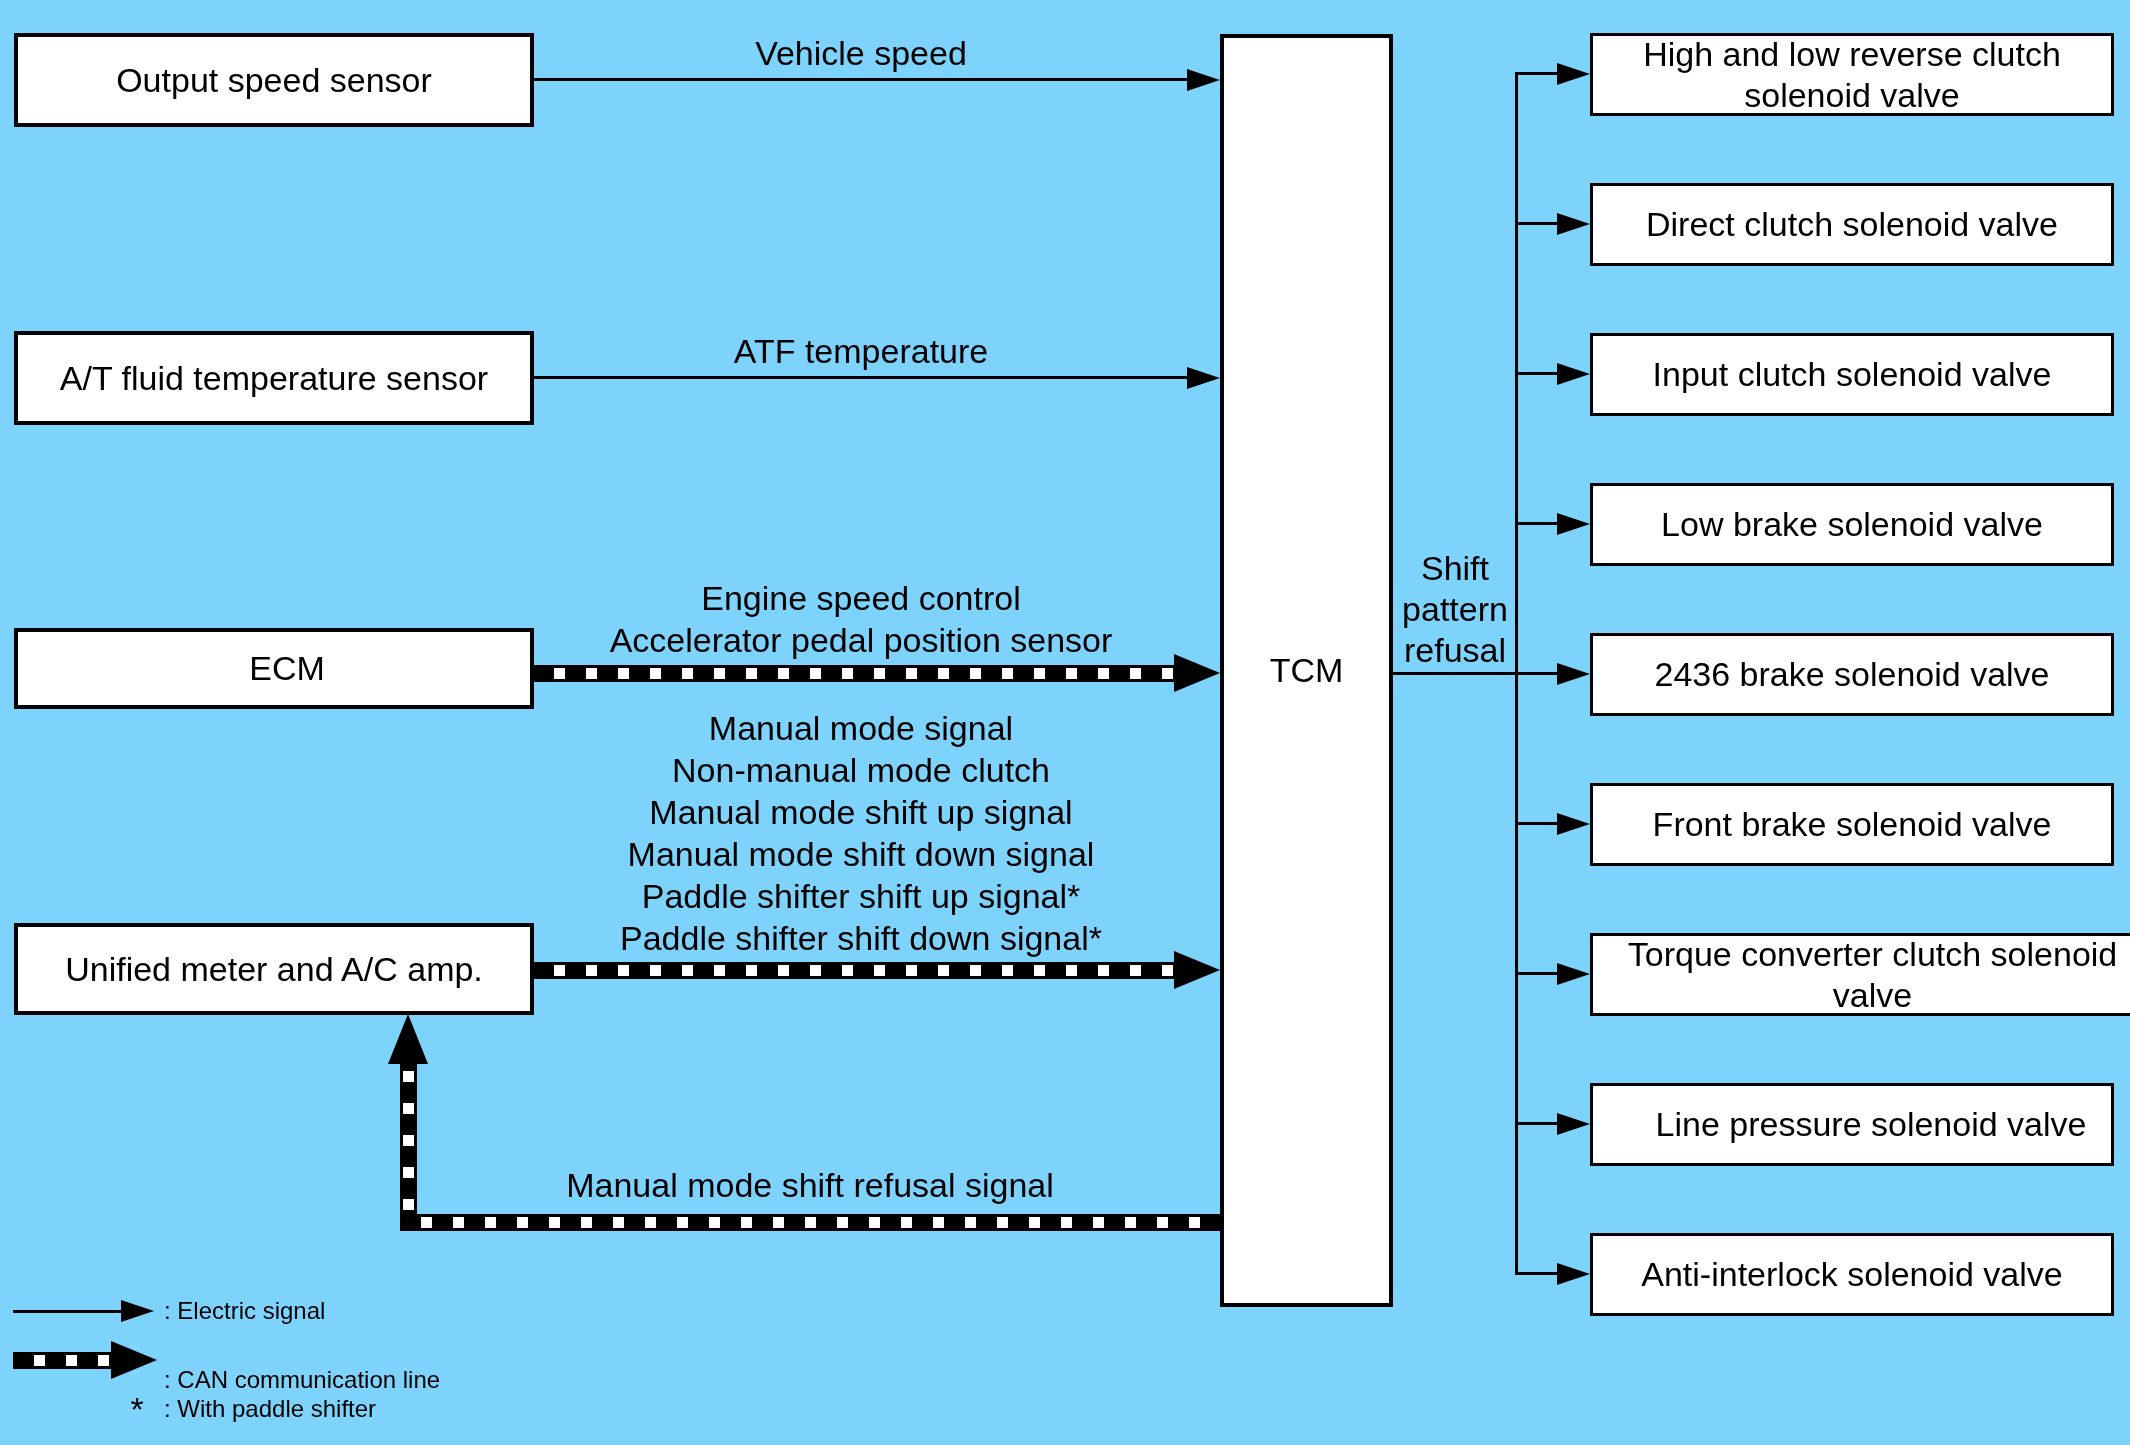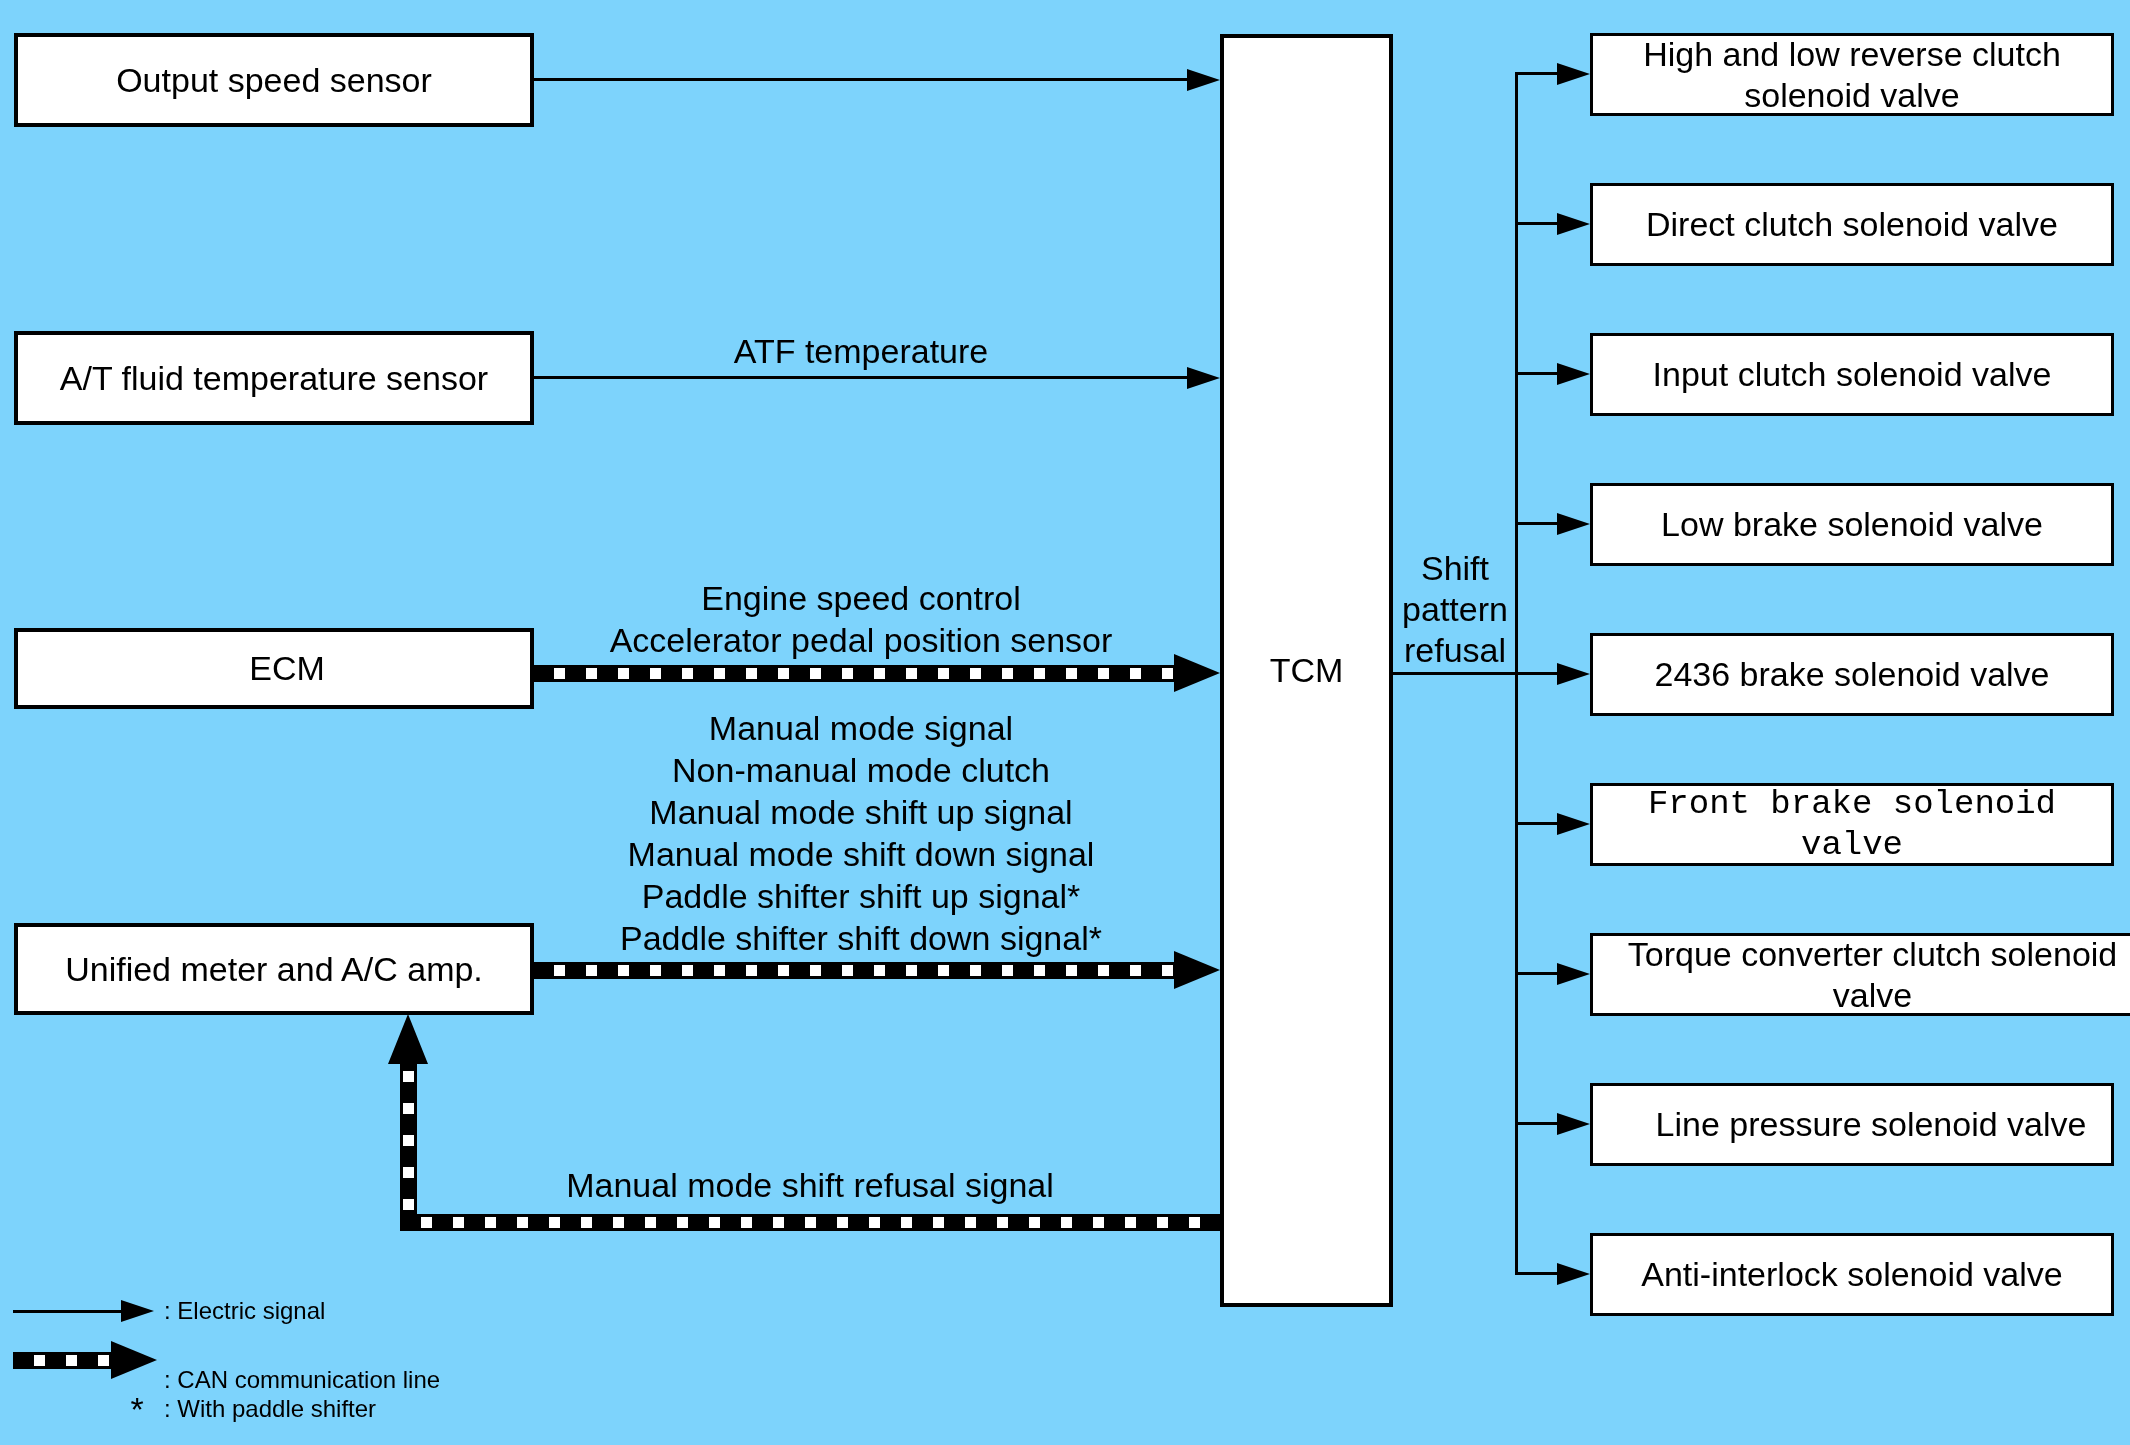--- a/index.html
+++ b/index.html
@@ -58,20 +58,21 @@
   <div class="box" style="left:14px;top:923px;width:520px;height:92px;">
     <span>Unified meter and A/C amp.</span>
   </div>
 
   <div class="box" style="left:1220px;top:34px;width:173px;height:1273px;">
     <span>TCM</span>
   </div>
 
   <div class="hline" style="left:533px;top:78px;width:656px;"></div>
   <div class="ah-r" style="left:1187px;top:69px;"></div>
+  <div class="lbl" style="left:533px;width:656px;top:32px;">Vehicle speed</div>
 
   <div class="hline" style="left:533px;top:376px;width:656px;"></div>
   <div class="ah-r" style="left:1187px;top:367px;"></div>
   <div class="lbl" style="left:533px;width:656px;top:330px;">ATF temperature</div>
 
   <div class="lbl-block" style="left:533px;width:656px;top:577px;">
     <div>Engine speed control</div>
     <div>Accelerator pedal position sensor</div>
   </div>
   <div class="can-h" style="left:533px;top:665px;width:643px;"></div>
@@ -131,21 +132,21 @@
   </div>
   <div class="box thin" style="left:1590px;top:333px;width:524px;height:83px;">
     <span>Input clutch solenoid valve</span>
   </div>
   <div class="box thin" style="left:1590px;top:483px;width:524px;height:83px;">
     <span>Low brake solenoid valve</span>
   </div>
   <div class="box thin" style="left:1590px;top:633px;width:524px;height:83px;">
     <span>2436 brake solenoid valve</span>
   </div>
-  <div class="box thin" style="left:1590px;top:783px;width:524px;height:83px;font-family:Liberation Mono, monospace;">
+  <div class="box thin" style="left:1590px;top:783px;width:524px;height:83px;">
     <span>Front brake solenoid valve</span>
   </div>
   <div class="box thin" style="left:1590px;top:933px;width:565px;height:83px;">
     <span>Torque converter clutch solenoid valve</span>
   </div>
   <div class="box thin" style="left:1590px;top:1083px;width:524px;height:83px;padding-left:48px;">
     <span>Line pressure solenoid valve</span>
   </div>
   <div class="box thin" style="left:1590px;top:1233px;width:524px;height:83px;">
     <span>Anti-interlock solenoid valve</span>

